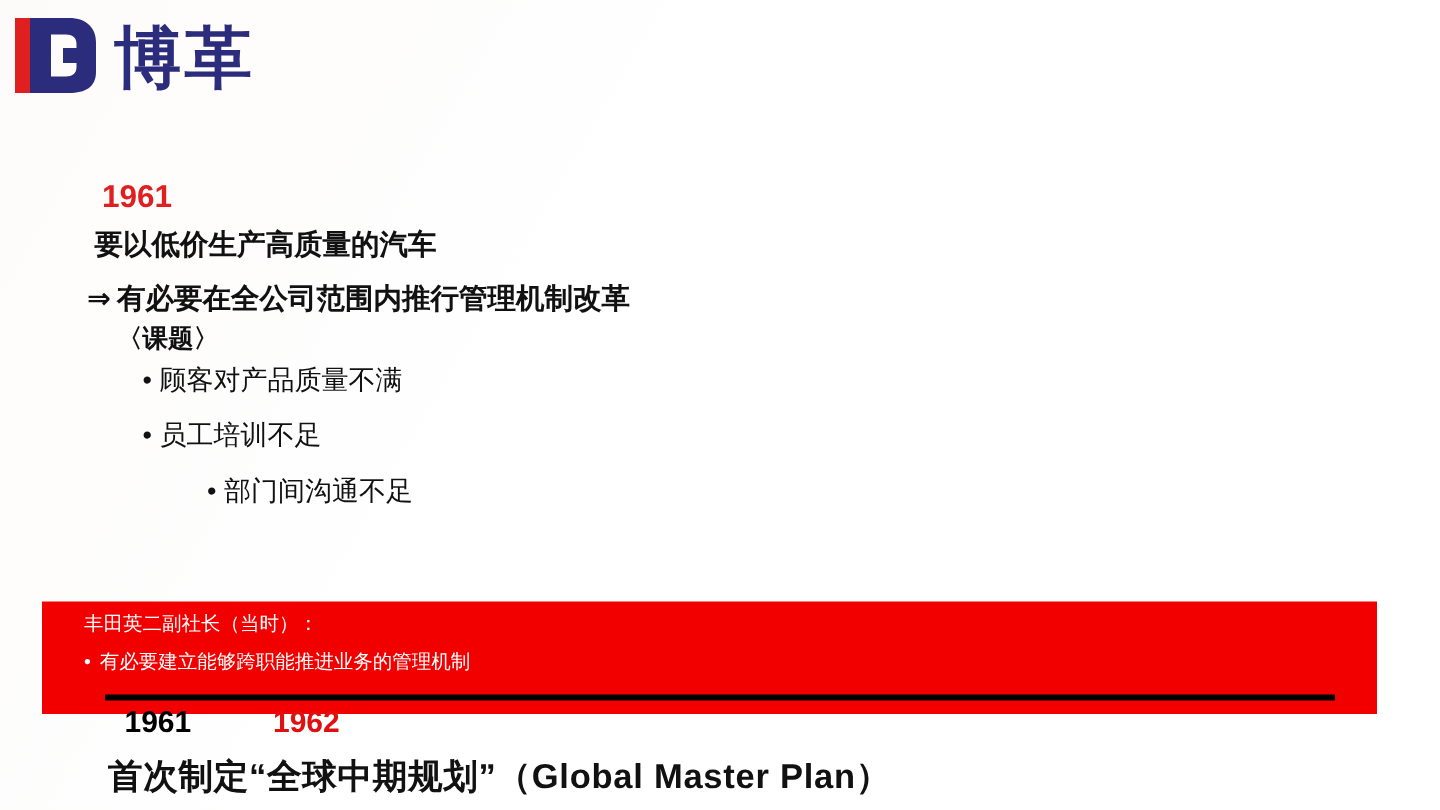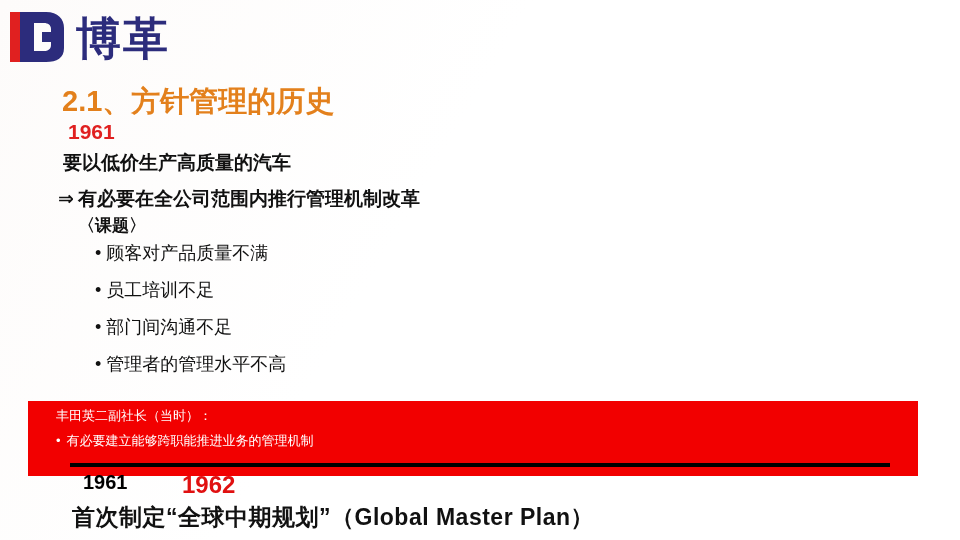--- a/index.html
+++ b/index.html
@@ -83,21 +83,21 @@
     font-size: 18px;
     color: #111111;
     white-space: nowrap;
   }
   .bullet-item .dot {
     display: inline-block;
     margin-right: 5px;
   }
   #bullet-0 { top: 241px; }
   #bullet-1 { top: 278px; }
-  #bullet-2 { top: 315px; }
+  #bullet-2 { top: 315px; margin-left: 43px; }
   #bullet-3 { top: 352px; }
 
   
   #red-box {
     position: absolute;
     left: 28px;
     top: 381px;
     width: 890px;
     height: 75px;
     background: #f20000;
@@ -137,21 +137,21 @@
     left: 83px;
     top: 471px;
     font-size: 20px;
     font-weight: bold;
     color: #000000;
   }
   #year-1962-bottom {
     position: absolute;
     left: 182px;
     top: 471px;
-    font-size: 24px;
+    font-size: 20px;
     font-weight: bold;
     color: #e01010;
   }
   
   #footer-statement {
     position: absolute;
     left: 72px;
     top: 502px;
     font-size: 23px;
     font-weight: bold;
@@ -212,43 +212,39 @@
 <div id="slide">
 
   <div id="logo-block">
     <svg id="logo-mark" viewBox="0 0 62 58">
       <path d="M4 4 H26 V16 H16 V42 H27 V54 H4 Z" fill="#e02020"></path>
       <path d="M14 4 H40 C52 4 58 11 58 20 V24 H45 V21 C45 17 42 15 38 15 H28 V43 H38 C42 43 45 41 45 37 V34 H36 V24 H58 V40 C58 50 51 54 40 54 H14 Z" fill="#2c2c7c"></path>
     </svg>
     <div id="logo-wordmark">博革</div>
   </div>
 
-  <div id="slide-title">2.1、方针管理的历史</div>
 
   <div id="year-1961-top">1961</div>
 
   <div id="line-goal" class="body-line">要以低价生产高质量的汽车</div>
 
   <div id="line-arrow" class="body-line">
     <span class="arrow-glyph">⇒</span><span>有必要在全公司范围内推行管理机制改革</span>
   </div>
 
   <div id="line-topics" class="body-line">〈课题〉</div>
 
   <div id="bullet-0" class="bullet-item">
     <span class="dot">•</span><span>顾客对产品质量不满</span>
   </div>
   <div id="bullet-1" class="bullet-item">
     <span class="dot">•</span><span>员工培训不足</span>
   </div>
   <div id="bullet-2" class="bullet-item">
     <span class="dot">•</span><span>部门间沟通不足</span>
-  </div>
-  <div id="bullet-3" class="bullet-item">
-    <span class="dot">•</span><span>管理者的管理水平不高</span>
   </div>
 
   <div id="red-box">
     <div class="rb-head">丰田英二副社长（当时）：</div>
     <div class="rb-bullet">
       <span class="dot">•</span><span>有必要建立能够跨职能推进业务的管理机制</span>
     </div>
   </div>
 
   <div id="timeline-rule"></div>

